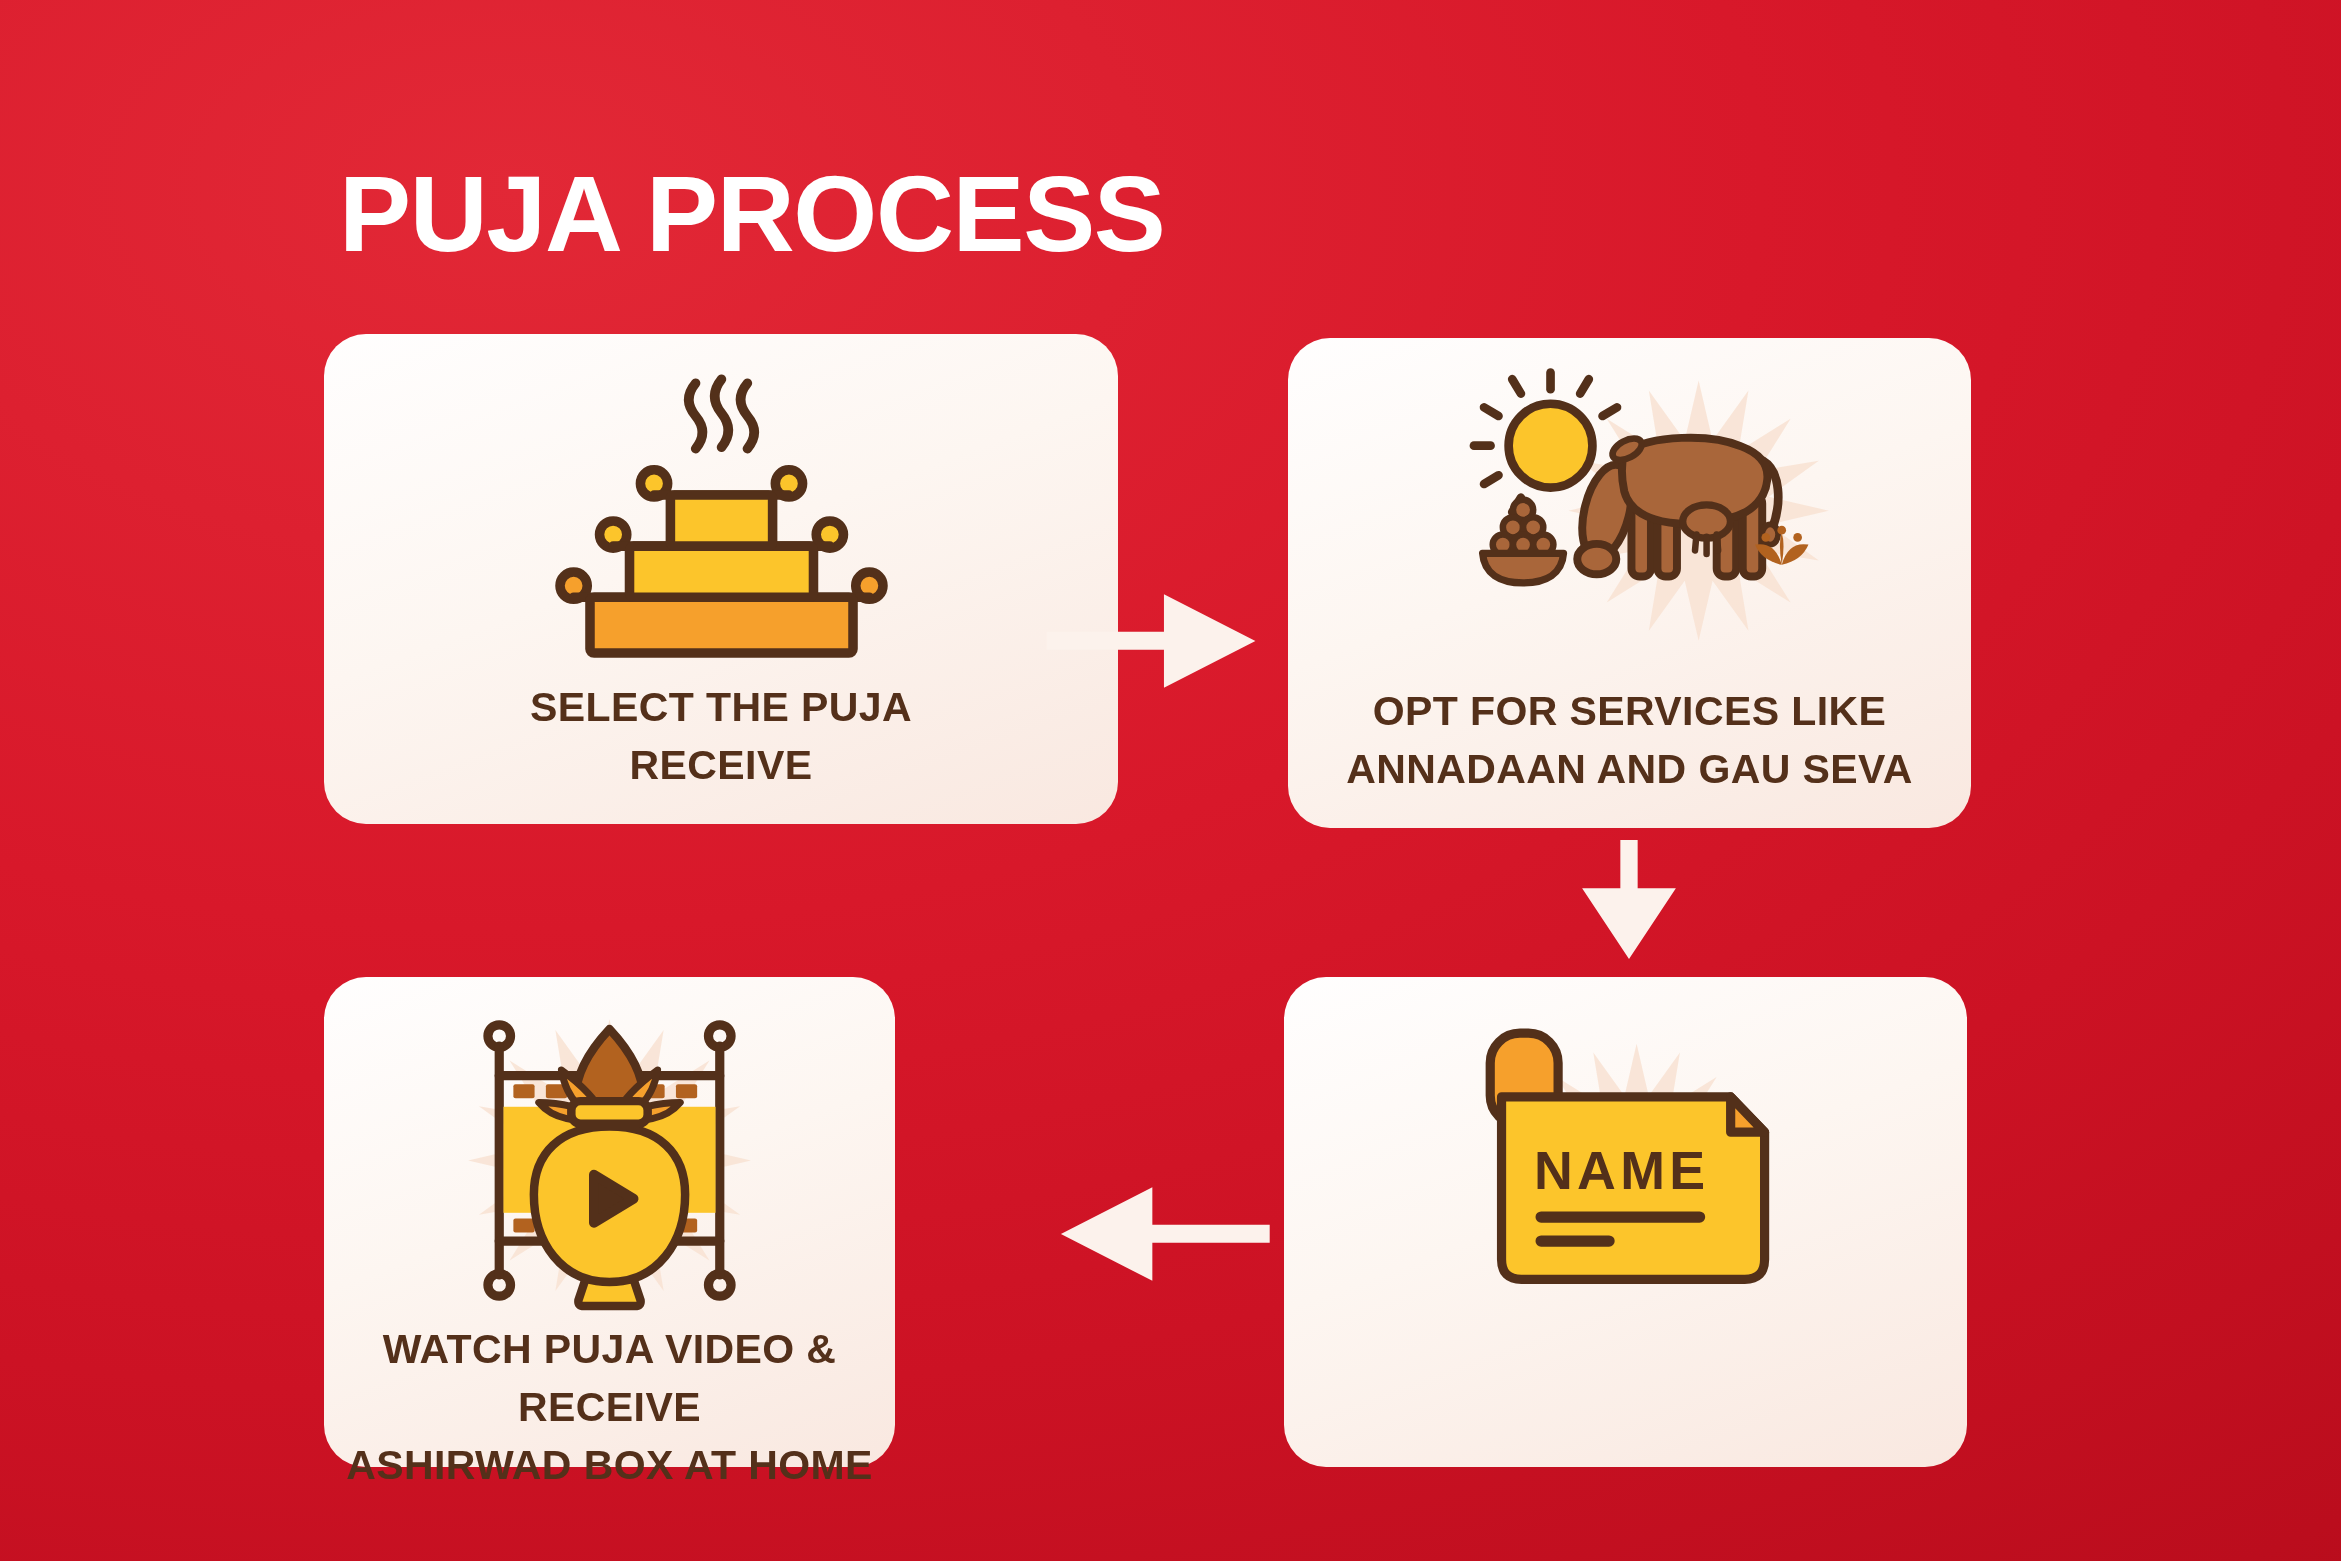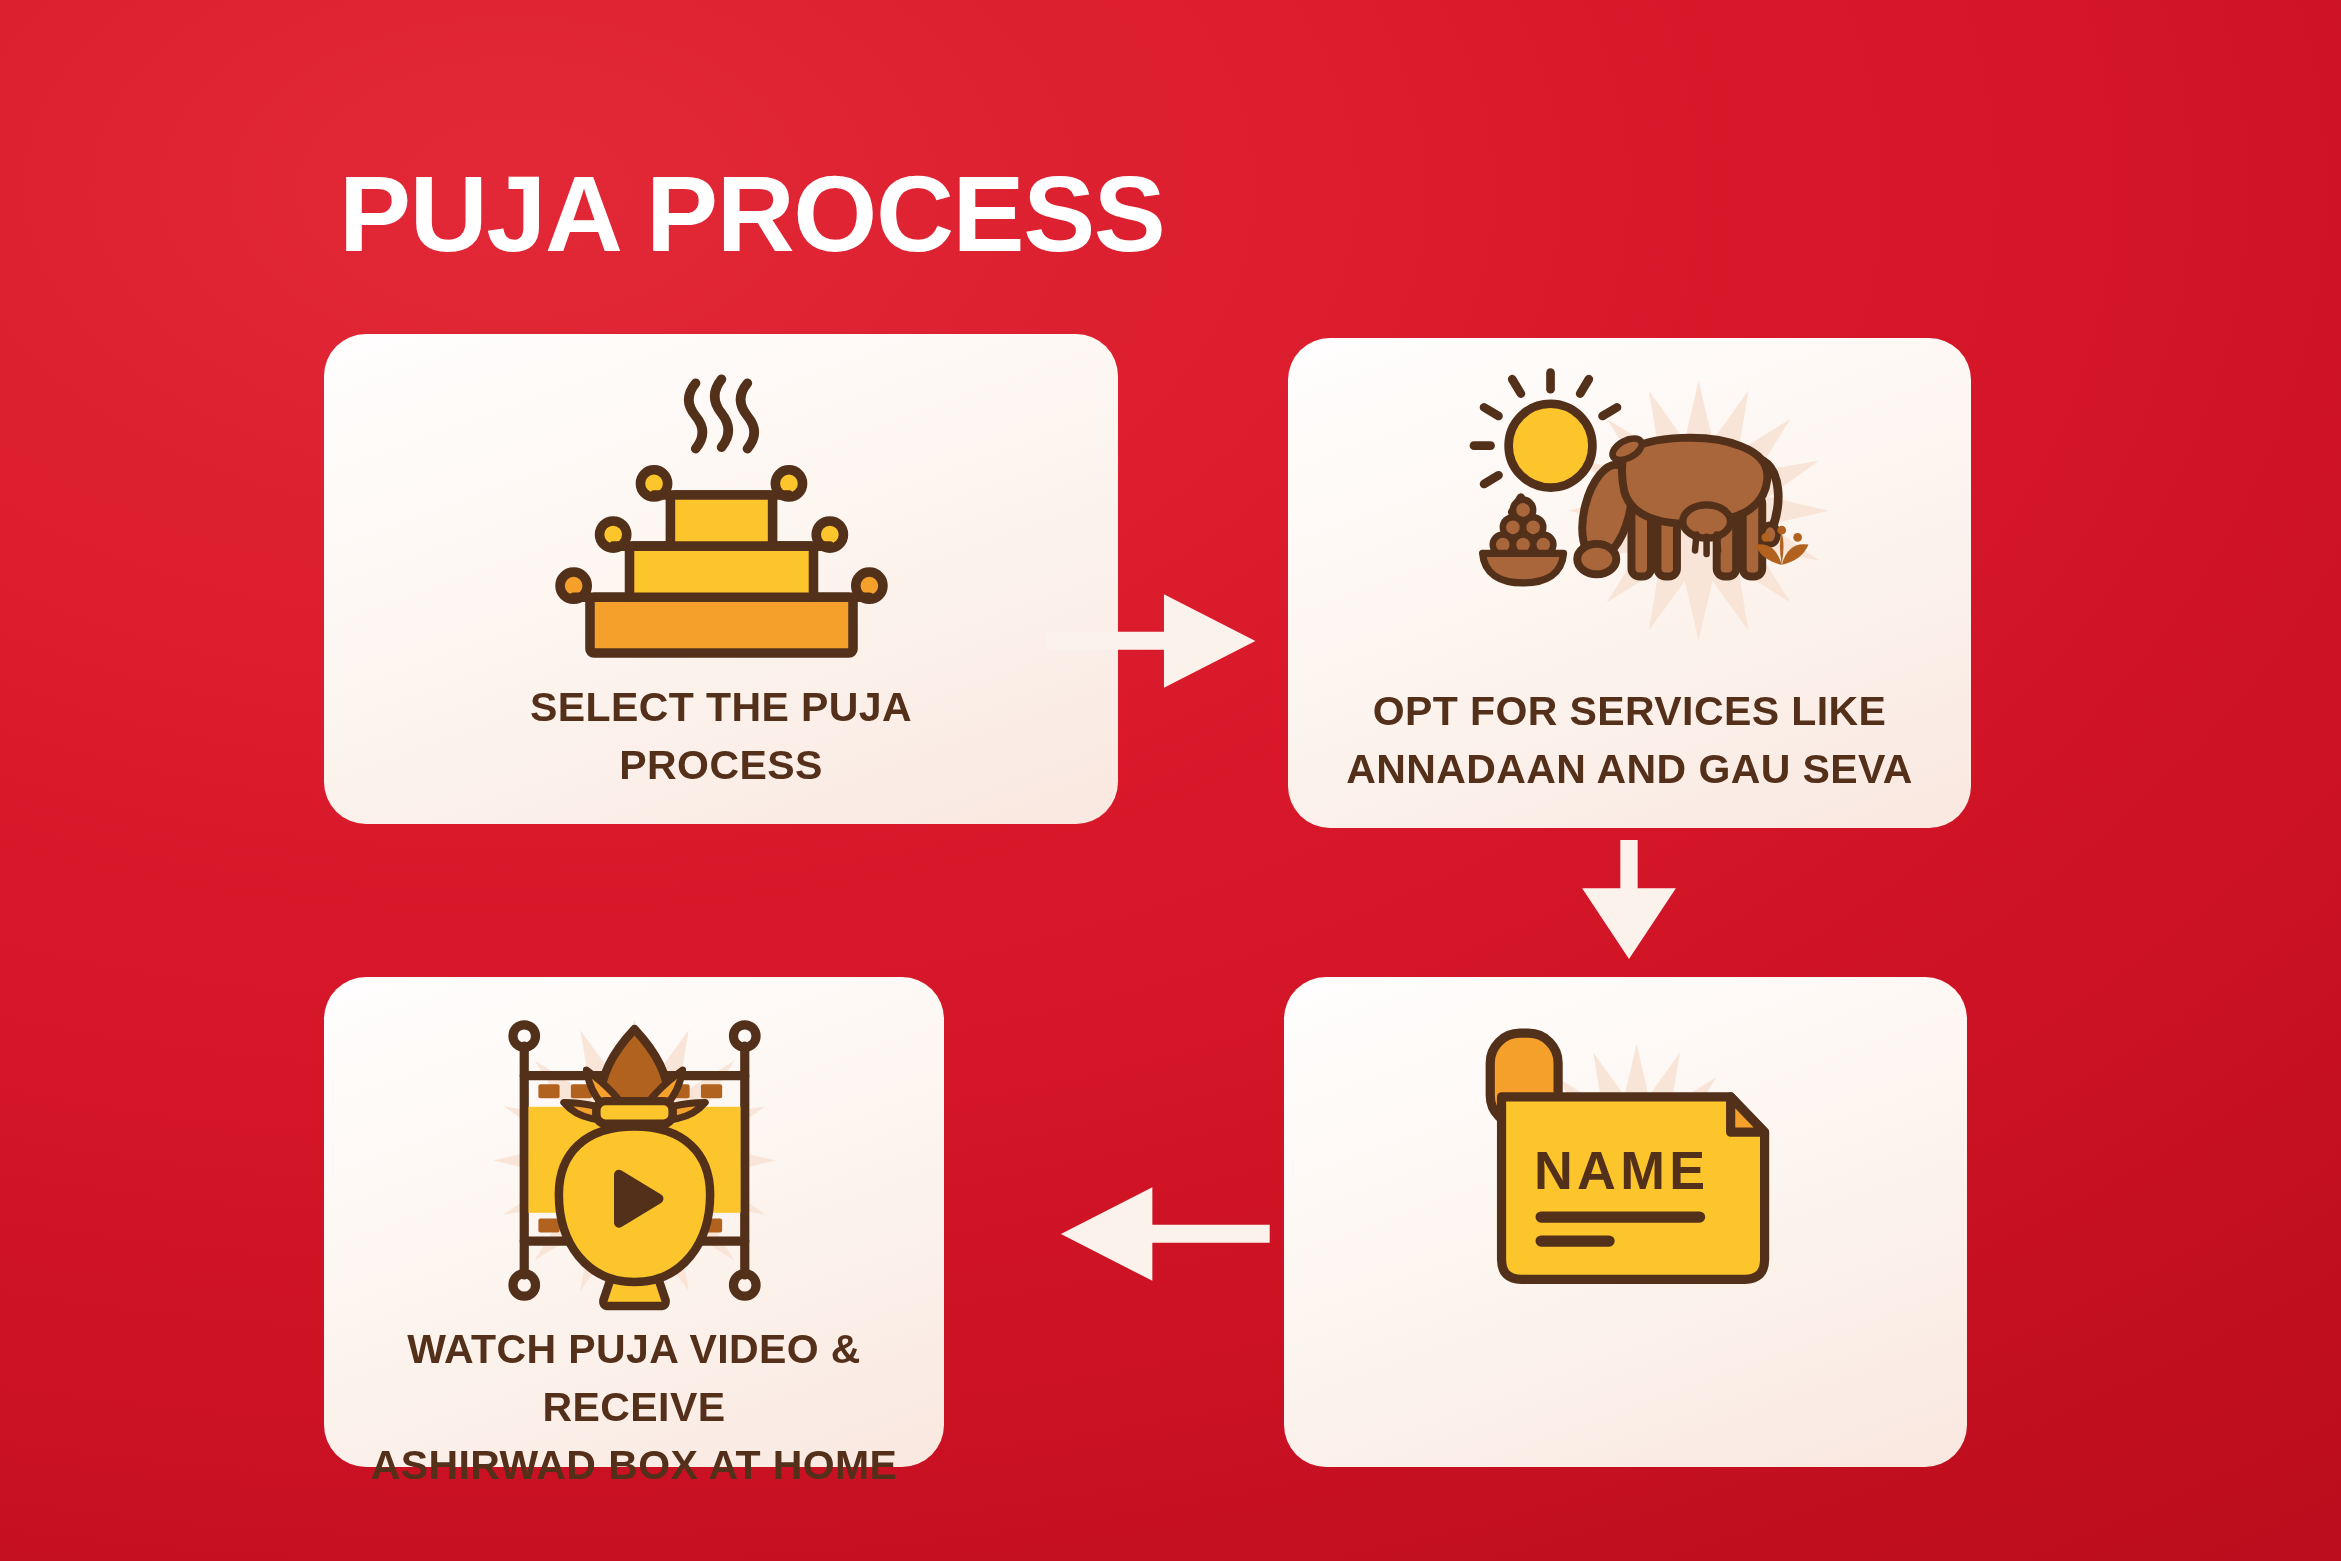--- a/index.html
+++ b/index.html
@@ -31,21 +31,21 @@
     height: 490px;
     border-radius: 42px;
     background: linear-gradient(160deg, #fffefe 0%, #fdf6f1 45%, #f9e8e0 100%);
     display: flex;
     flex-direction: column;
     align-items: center;
   }
   .card-1 { left: 324px;  top: 334px;  width: 794px; }
   .card-2 { left: 1288px; top: 338px;  width: 683px; }
   .card-3 { left: 1284px; top: 977px; width: 683px; }
-  .card-4 { left: 324px;  top: 977px; width: 620px; }
+  .card-4 { left: 324px;  top: 977px; width: 571px; }
 
   .icon-wrap {
     height: 312px;
     margin-top: 27.5px;
     display: flex;
     align-items: center;
     justify-content: center;
   }
   svg { overflow: visible; }
 
@@ -103,21 +103,21 @@
 
           <circle cx="136" cy="165" r="20" fill="#fcc52b"></circle>
           <circle cx="334" cy="165" r="20" fill="#fcc52b"></circle>
           <line x1="136" y1="182" x2="334" y2="182"></line>
           <rect x="160" y="182" width="150" height="75" rx="6" fill="#fcc52b"></rect>
         </g>
       </svg>
     </div>
     <p class="caption">
       <span>SELECT THE PUJA</span>
-      <span>PROCESS</span>
+      <span>RECEIVE</span>
     </p>
   </section>
 
   <section class="card card-2">
     <div class="icon-wrap">
       <svg width="376" height="289" viewBox="0 0 520 400">
         <use href="#star16" transform="translate(355,185) scale(1.8)" fill="#f8e2d2" opacity="0.85"></use>
 
         <g stroke="#53301a" stroke-width="12" stroke-linecap="round">
           <line x1="150" y1="17" x2="150" y2="-6"></line>

